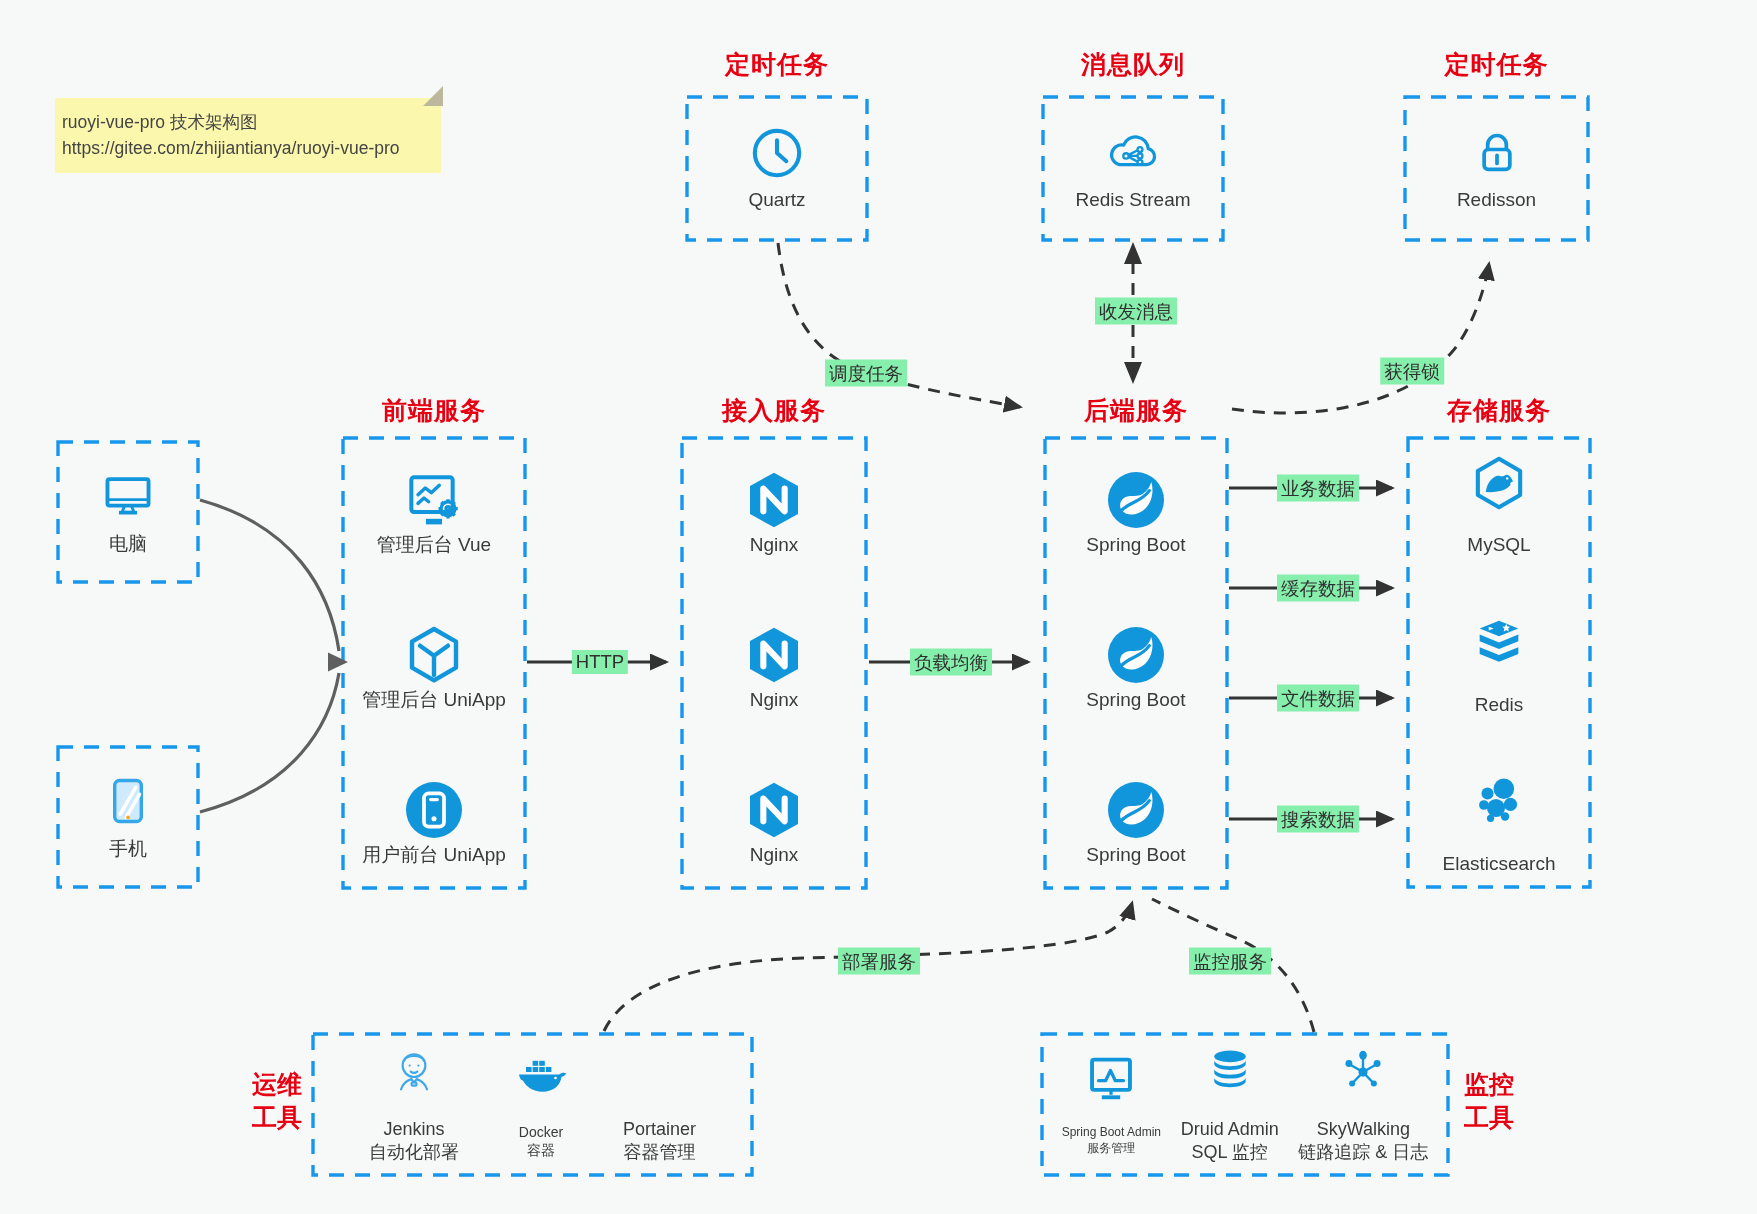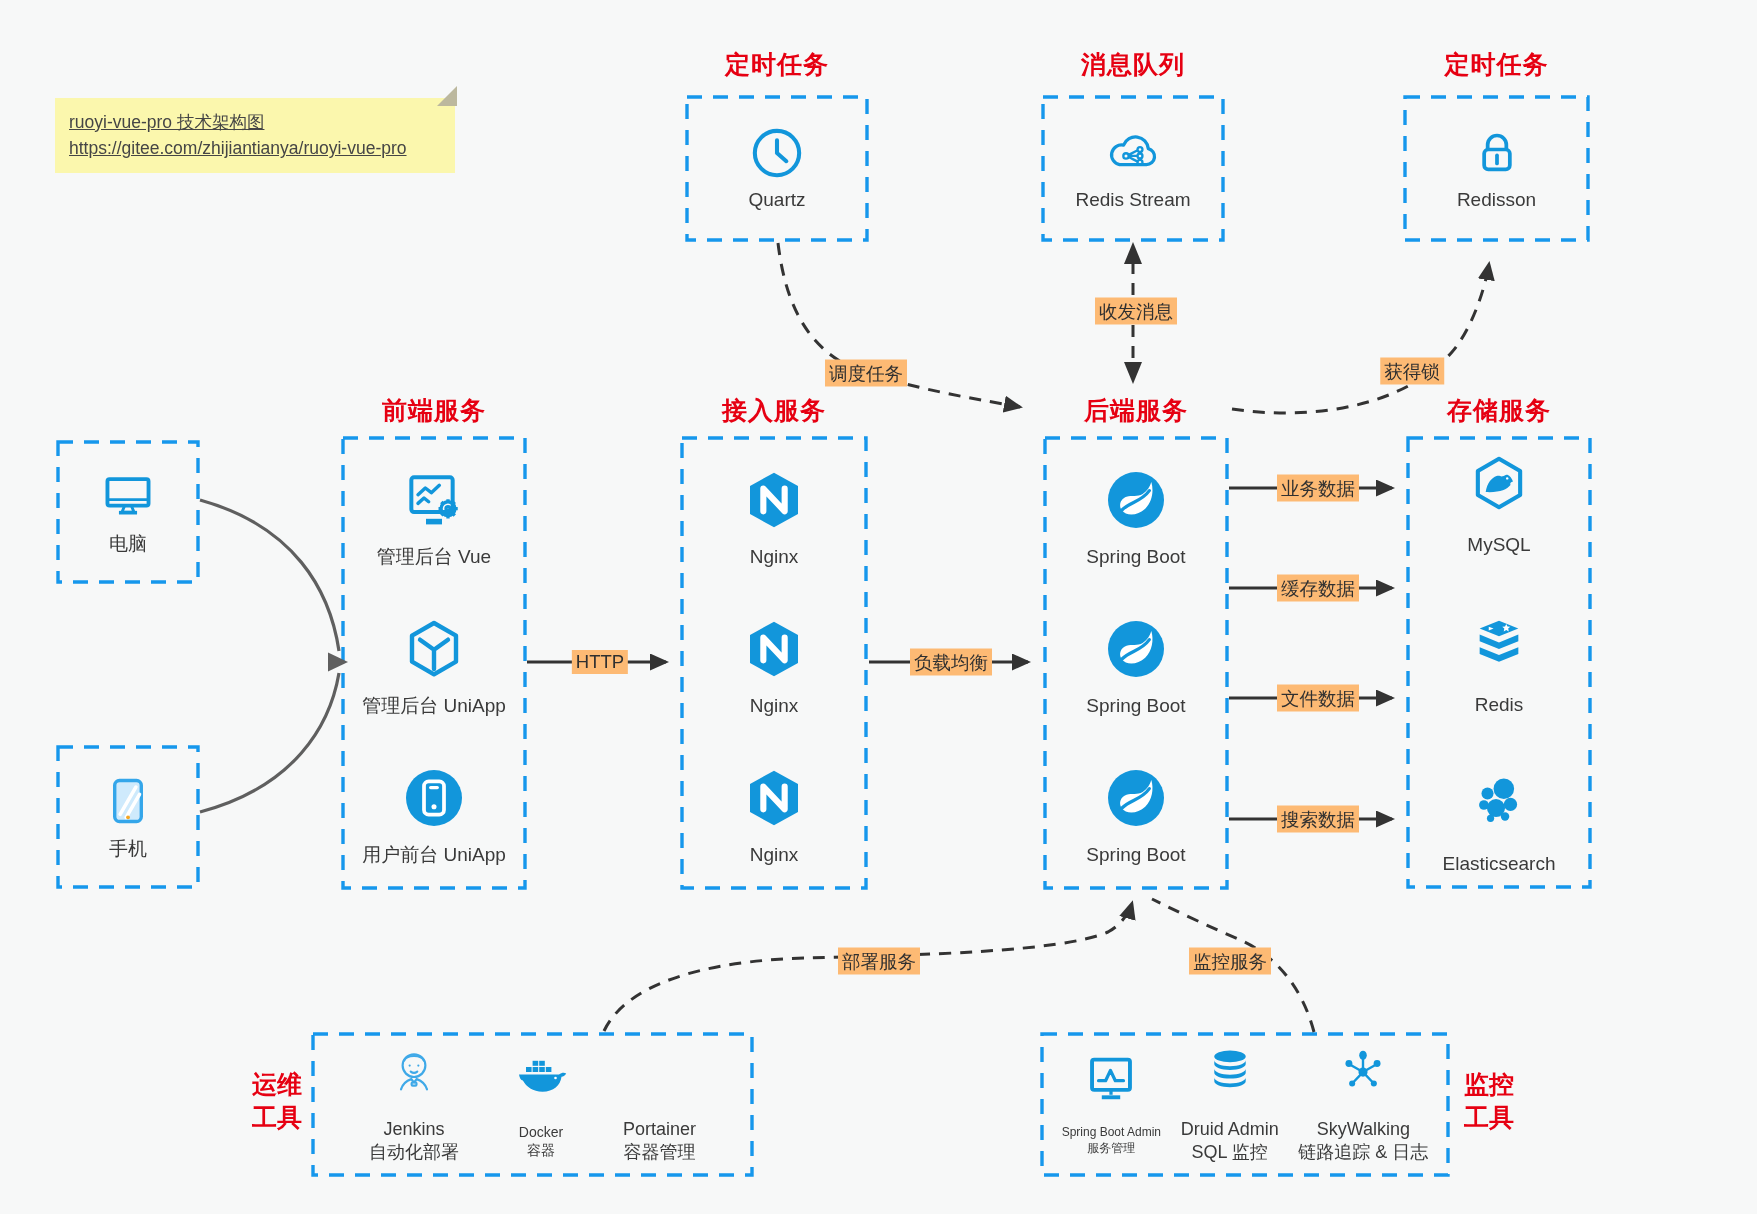--- a/index.html
+++ b/index.html
@@ -4,34 +4,34 @@
 <style>
   html,body{margin:0;padding:0;background:#f7f8f8;}
   .canvas{position:relative;width:1757px;height:1214px;background:#f7f8f8;
           font-family:"Liberation Sans","DejaVu Sans",sans-serif;overflow:hidden;}
   svg.overlay{position:absolute;left:0;top:0;z-index:1;pointer-events:none;}
   .grp{position:absolute;z-index:2;display:flex;box-sizing:border-box;}
   .vcenter{flex-direction:column;align-items:center;justify-content:center;gap:10px;}
   .col{flex-direction:column;align-items:center;justify-content:space-between;padding:30px 0 20px;}
   .col4{flex-direction:column;align-items:center;justify-content:space-between;padding:16px 0 10px;}
   .hrow{flex-direction:row;align-items:center;justify-content:space-evenly;}
-  .item{display:flex;flex-direction:column;align-items:center;gap:13px;}
+  .item{display:flex;flex-direction:column;align-items:center;gap:1px;}
   .item.tight{gap:7px;}
   .item.b{gap:21px;}
   .icon{display:block;}
   .icon svg{width:100%;height:100%;display:block;}
   .i64{width:64px;height:64px;} .i58{width:58px;height:58px;} .i56{width:56px;height:56px;} .i52{width:52px;height:52px;}
   .nlabel{font-size:19px;color:#3a3a3a;white-space:nowrap;text-align:center;line-height:1.3;}
   .title{position:absolute;z-index:2;color:#e60012;font-weight:bold;font-size:25px;
          text-align:center;letter-spacing:1px;white-space:nowrap;}
   .title.twoline{line-height:1.3;letter-spacing:0;}
   .edge-label{position:absolute;z-index:3;transform:translate(-50%,-50%);font-size:18.5px;
-        color:#303030;background:#fdba74;padding:1px 4px;white-space:nowrap;}
+        color:#303030;background:#86efac;padding:1px 4px;white-space:nowrap;}
   .note{position:absolute;left:55px;top:98px;width:372px;z-index:2;background:#fbf7ad;
-        padding:11px 14px;font-size:17.5px;color:#454545;line-height:1.5;text-decoration:underline;}
+        padding:11px 7px;font-size:17.5px;color:#454545;line-height:1.5;}
   .note-fold{position:absolute;top:-12px;right:-2px;width:0;height:0;
         border-left:20px solid transparent;border-bottom:20px solid #bcb89e;}
 </style>
 </head>
 <body>
 
 <div class="canvas">
 
   <svg class="overlay" width="1757" height="1214" viewBox="0 0 1757 1214">
     <defs>

